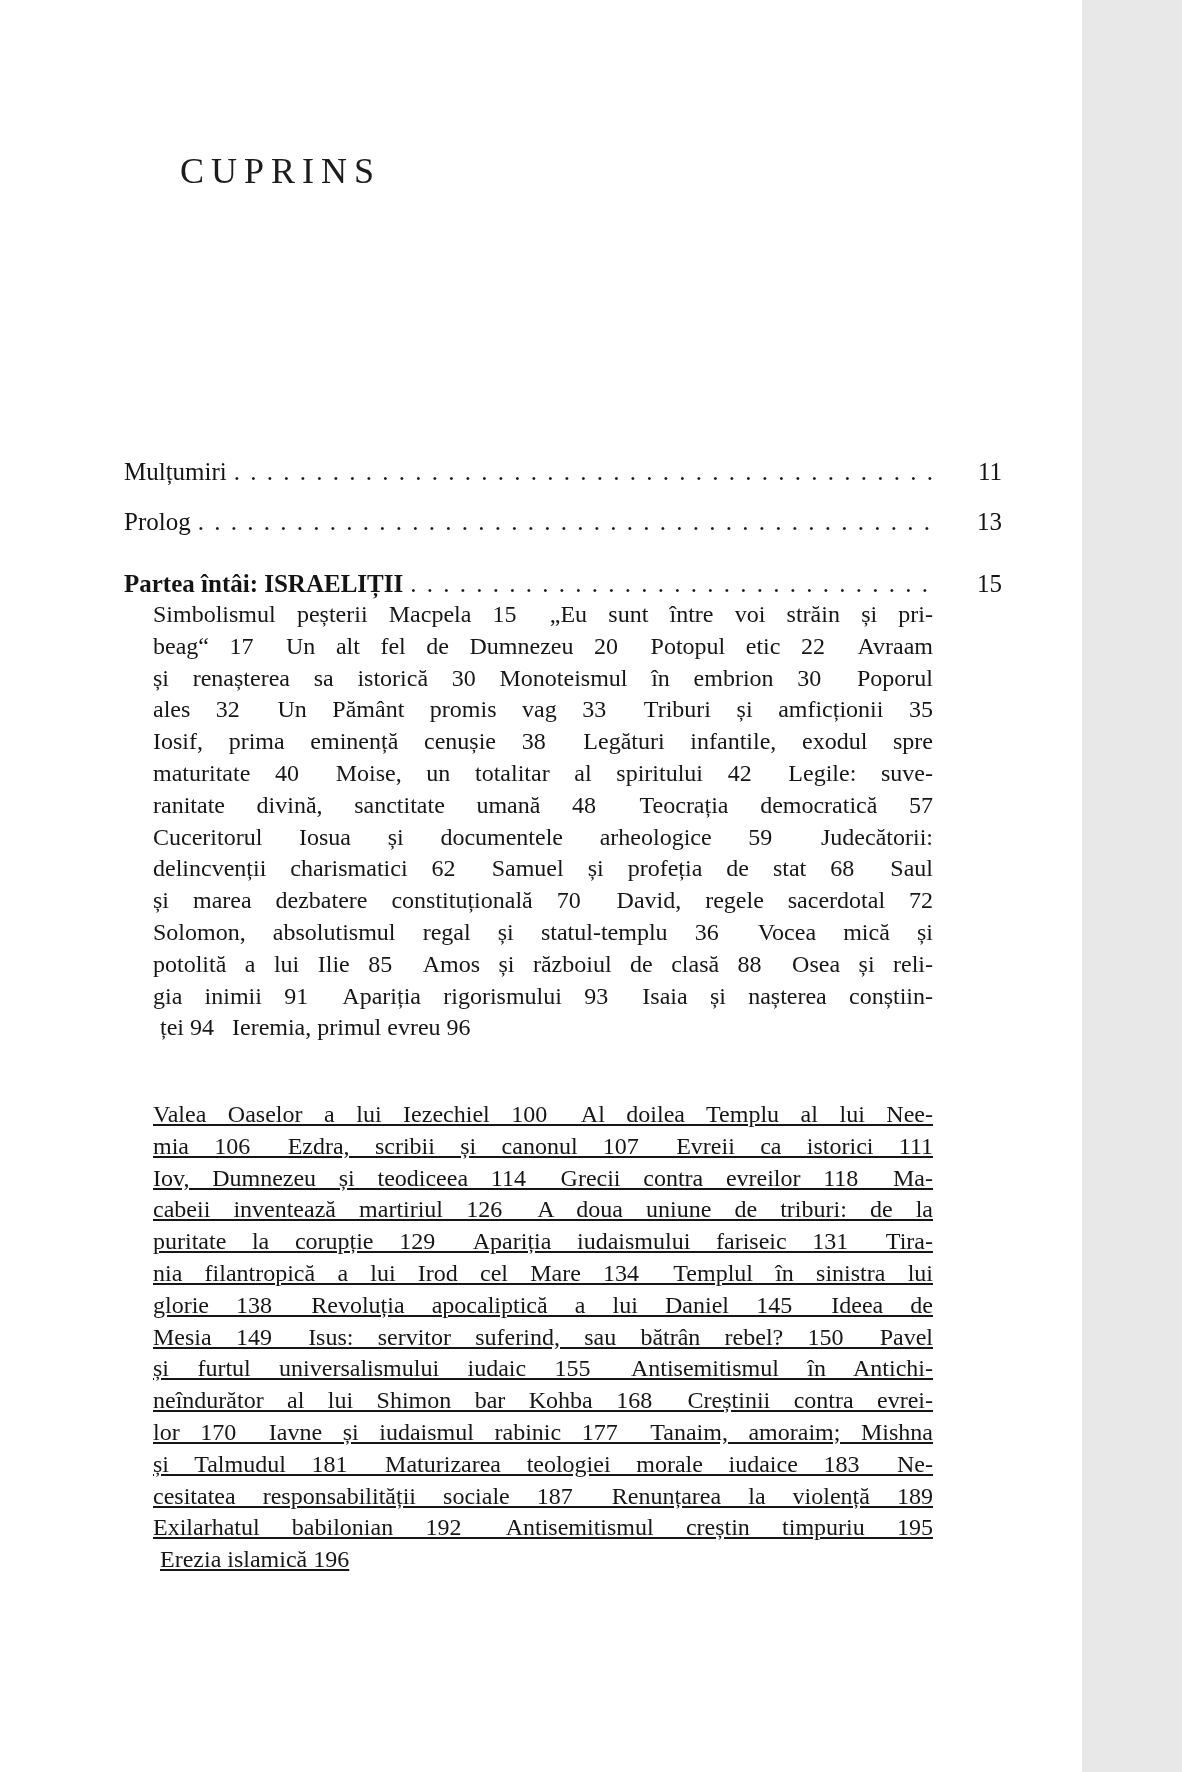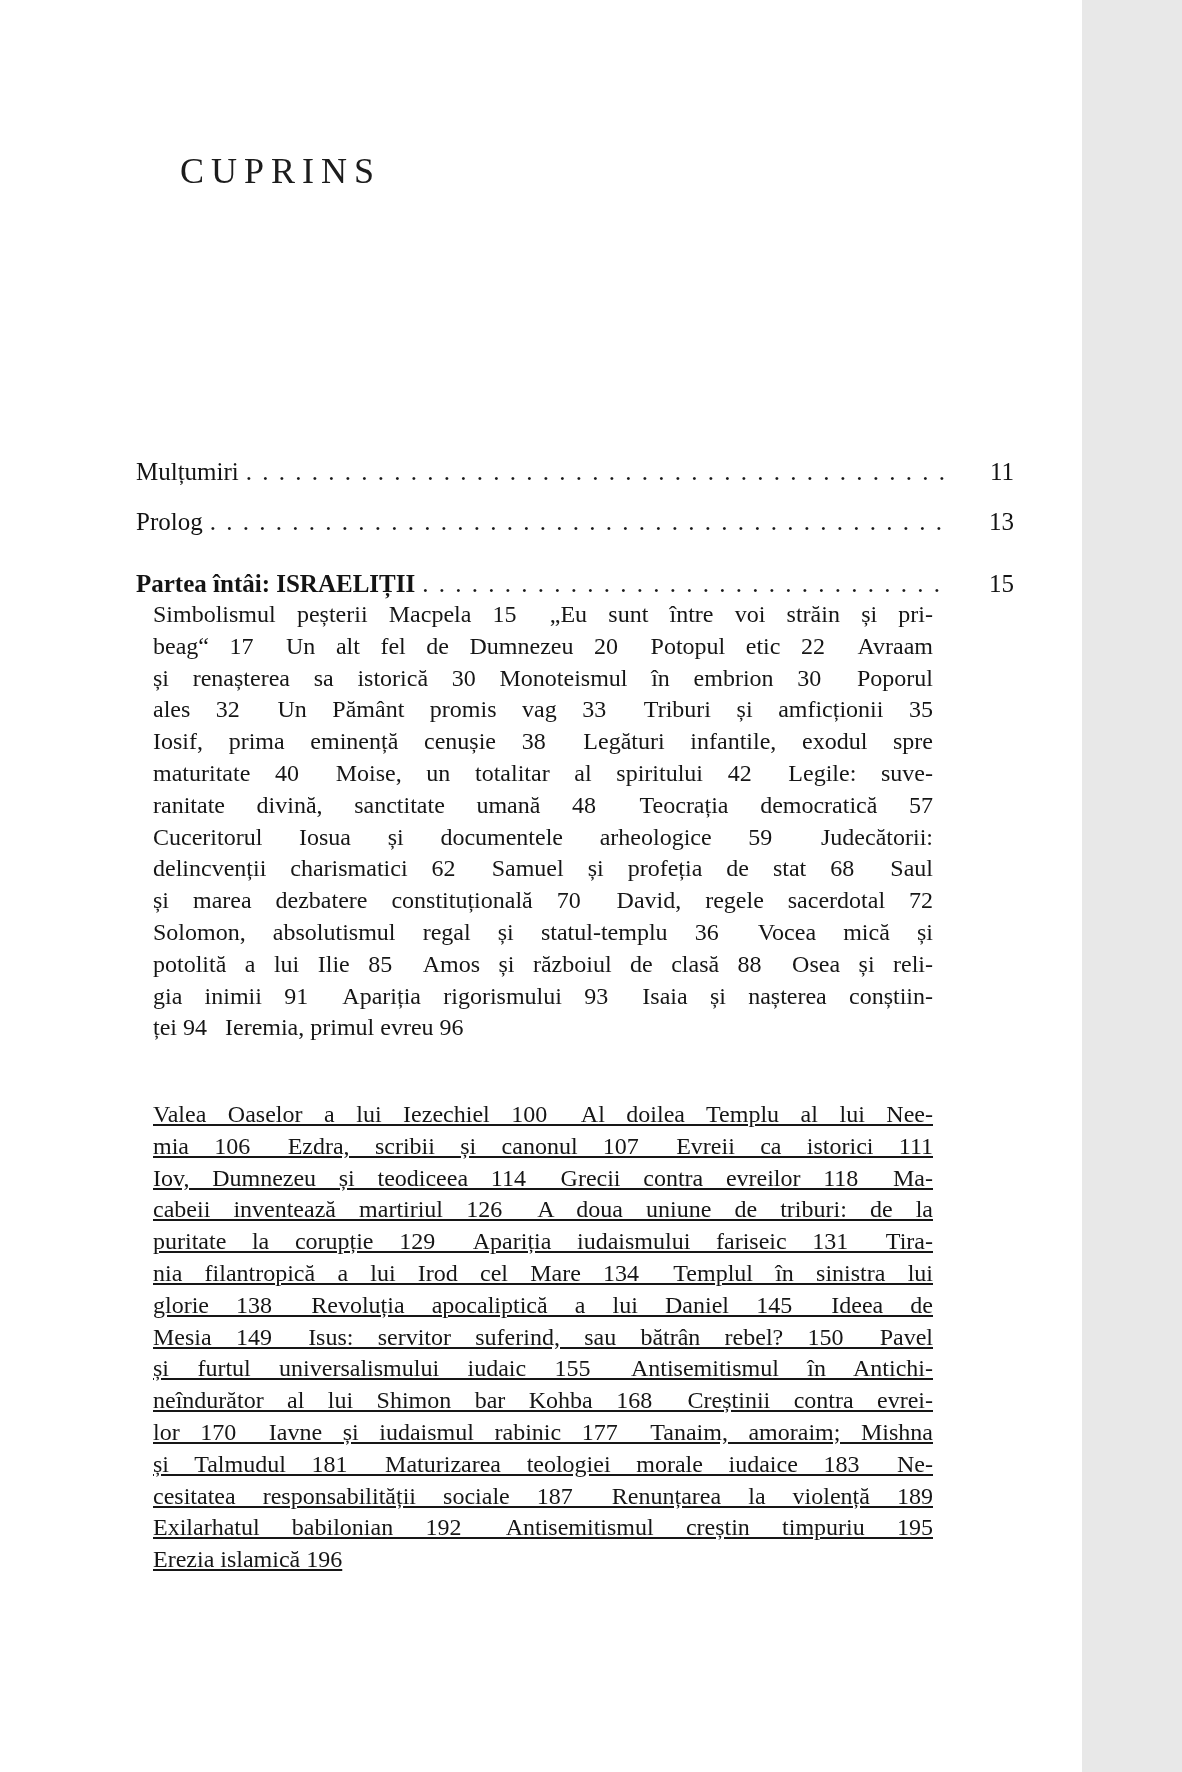--- a/index.html
+++ b/index.html
@@ -10,21 +10,21 @@
     color:#141414;
     font-family:"Liberation Serif", serif;
     overflow:hidden;
   }
   .page-title {
     position:absolute; left:180px; top:150px;
     font-size:36px; letter-spacing:7px; font-weight:400;
     color:#1c1c1c;
   }
   .toc-row {
-    position:absolute; left:136px; width:878px;
+    position:absolute; left:124px; width:878px;
     display:flex; align-items:baseline;
     font-size:25px; line-height:1.25;
     white-space:nowrap;
   }
   .toc-row .entry-label { flex:0 0 auto; }
   .toc-row.bold .entry-label { font-weight:700; font-size:25px; }
   .leader {
     flex:1 1 auto; overflow:hidden; white-space:nowrap;
     padding-left:7px; min-width:20px;
   }
@@ -38,21 +38,21 @@
   }
   .body-par {
     position:absolute; left:153px; width:780px;
     font-size:24px; line-height:31.8px;
     color:#161616;
   }
   .body-par .line {
     text-align:justify; text-align-last:justify;
     white-space:normal;
   }
-  .body-par .line:last-child { text-align-last:left; }
+  .body-par .line:last-child { text-align-last:left;margin-left:7px; }
   #row-multumiri { top:456px; }
   #row-prolog   { top:506px; }
   #head-part1   { top:568px; }
   #body-part1   { top:599px; }
   #head-part2   { top:1066px; }
   #body-part2   { top:1099px;text-decoration:underline; }
 </style>
 </head>
 <body>
 

